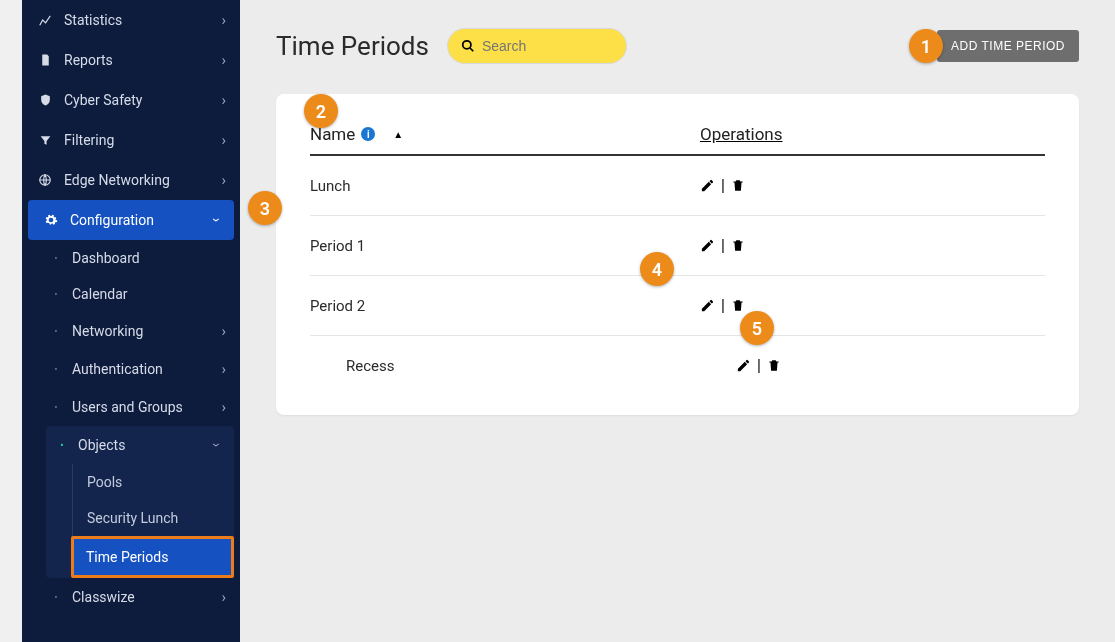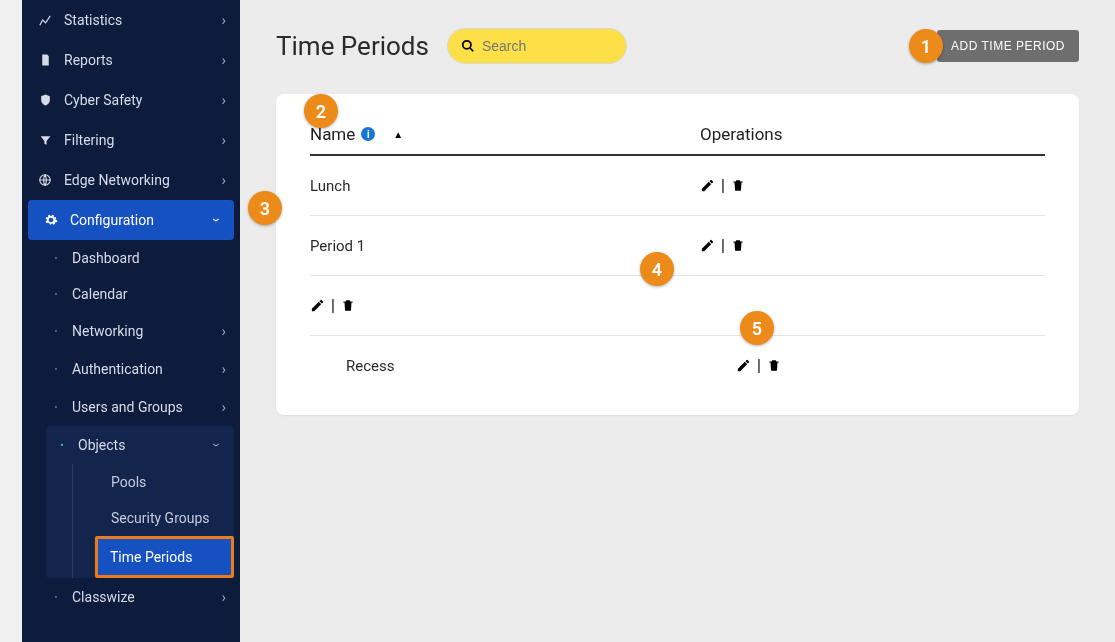--- a/index.html
+++ b/index.html
@@ -59,21 +59,20 @@
   }
   .objects-group {
     margin: 0 6px;
     background: #13254d;
     border-radius: 4px;
   }
   .objects-group .nav-item { border-radius:4px; }
   .nav-sub2 {
     border-left: 1px solid #2a3a5f;
     margin-left: 26px;
-    padding-left: 24px;
   }
   .nav-sub2 .sub2-item {
     padding: 10px 14px 10px 14px;
     cursor: pointer;
     color: #c3cbdd;
     font-size: 14px;
   }
   .nav-sub2 .sub2-item.active {
     background: #1651c2;
     color: #fff;
@@ -139,21 +138,21 @@
     border-radius: 8px;
     box-shadow: 0 1px 2px rgba(0,0,0,0.06);
     padding: 30px 34px 20px 34px;
   }
   .table-header {
     display: flex;
     border-bottom: 2px solid #333;
     padding-bottom: 10px;
   }
   .col-name { flex: 0 0 390px; display:flex; align-items:center; gap:6px;}
-  .col-ops  { flex: 1; }
+  .col-ops  { flex: 1; text-decoration: underline; }
   .th { font-size: 17px; color: #222; }
   .info-icon {
     width: 14px; height: 14px;
     background: #1976d2;
     color: #fff;
     border-radius: 50%;
     font-size: 10px;
     display: inline-flex;
     align-items: center;
     justify-content: center;
@@ -281,21 +280,21 @@
       <div class="nav-item">
         <span class="bullet" style="color:#2dd4a0;">•</span>
         <span class="label">Objects</span>
         <span class="chev" style="transform:rotate(90deg);display:inline-block;">›</span>
       </div>
       <div class="nav-sub2">
         <div class="sub2-item">
           <span>Pools</span>
         </div>
         <div class="sub2-item">
-          <span>Security Groups</span>
+          <span>Security Lunch</span>
         </div>
         <div class="sub2-item active">
           <span>Time Periods</span>
         </div>
       </div>
     </div>
 
     <div class="nav-item">
       <span class="bullet">•</span>
       <span class="label">Classwize</span>
@@ -360,20 +359,21 @@
         <span class="sep">|</span>
         <span class="op-btn">
           <svg width="14" height="15" viewBox="0 0 24 24" fill="#000">
               <path d="M6 7h12l-1 14H7L6 7zm3-4h6l1 2h4v2H4V5h4l1-2z"></path>
             </svg>
         </span>
       </div>
     </div>
 
     <div class="row">
+      <div class="col-name">Period 2</div>
       <div class="col-ops ops">
         <span class="op-btn">
           <svg width="15" height="15" viewBox="0 0 24 24" fill="#000">
               <path d="M3 17.25V21h3.75L17.81 9.94l-3.75-3.75L3 17.25zM20.71 7.04a1 1 0 000-1.41l-2.34-2.34a1 1 0 00-1.41 0l-1.83 1.83 3.75 3.75 1.83-1.83z"></path>
             </svg>
         </span>
         <span class="sep">|</span>
         <span class="op-btn">
           <svg width="14" height="15" viewBox="0 0 24 24" fill="#000">
               <path d="M6 7h12l-1 14H7L6 7zm3-4h6l1 2h4v2H4V5h4l1-2z"></path>

